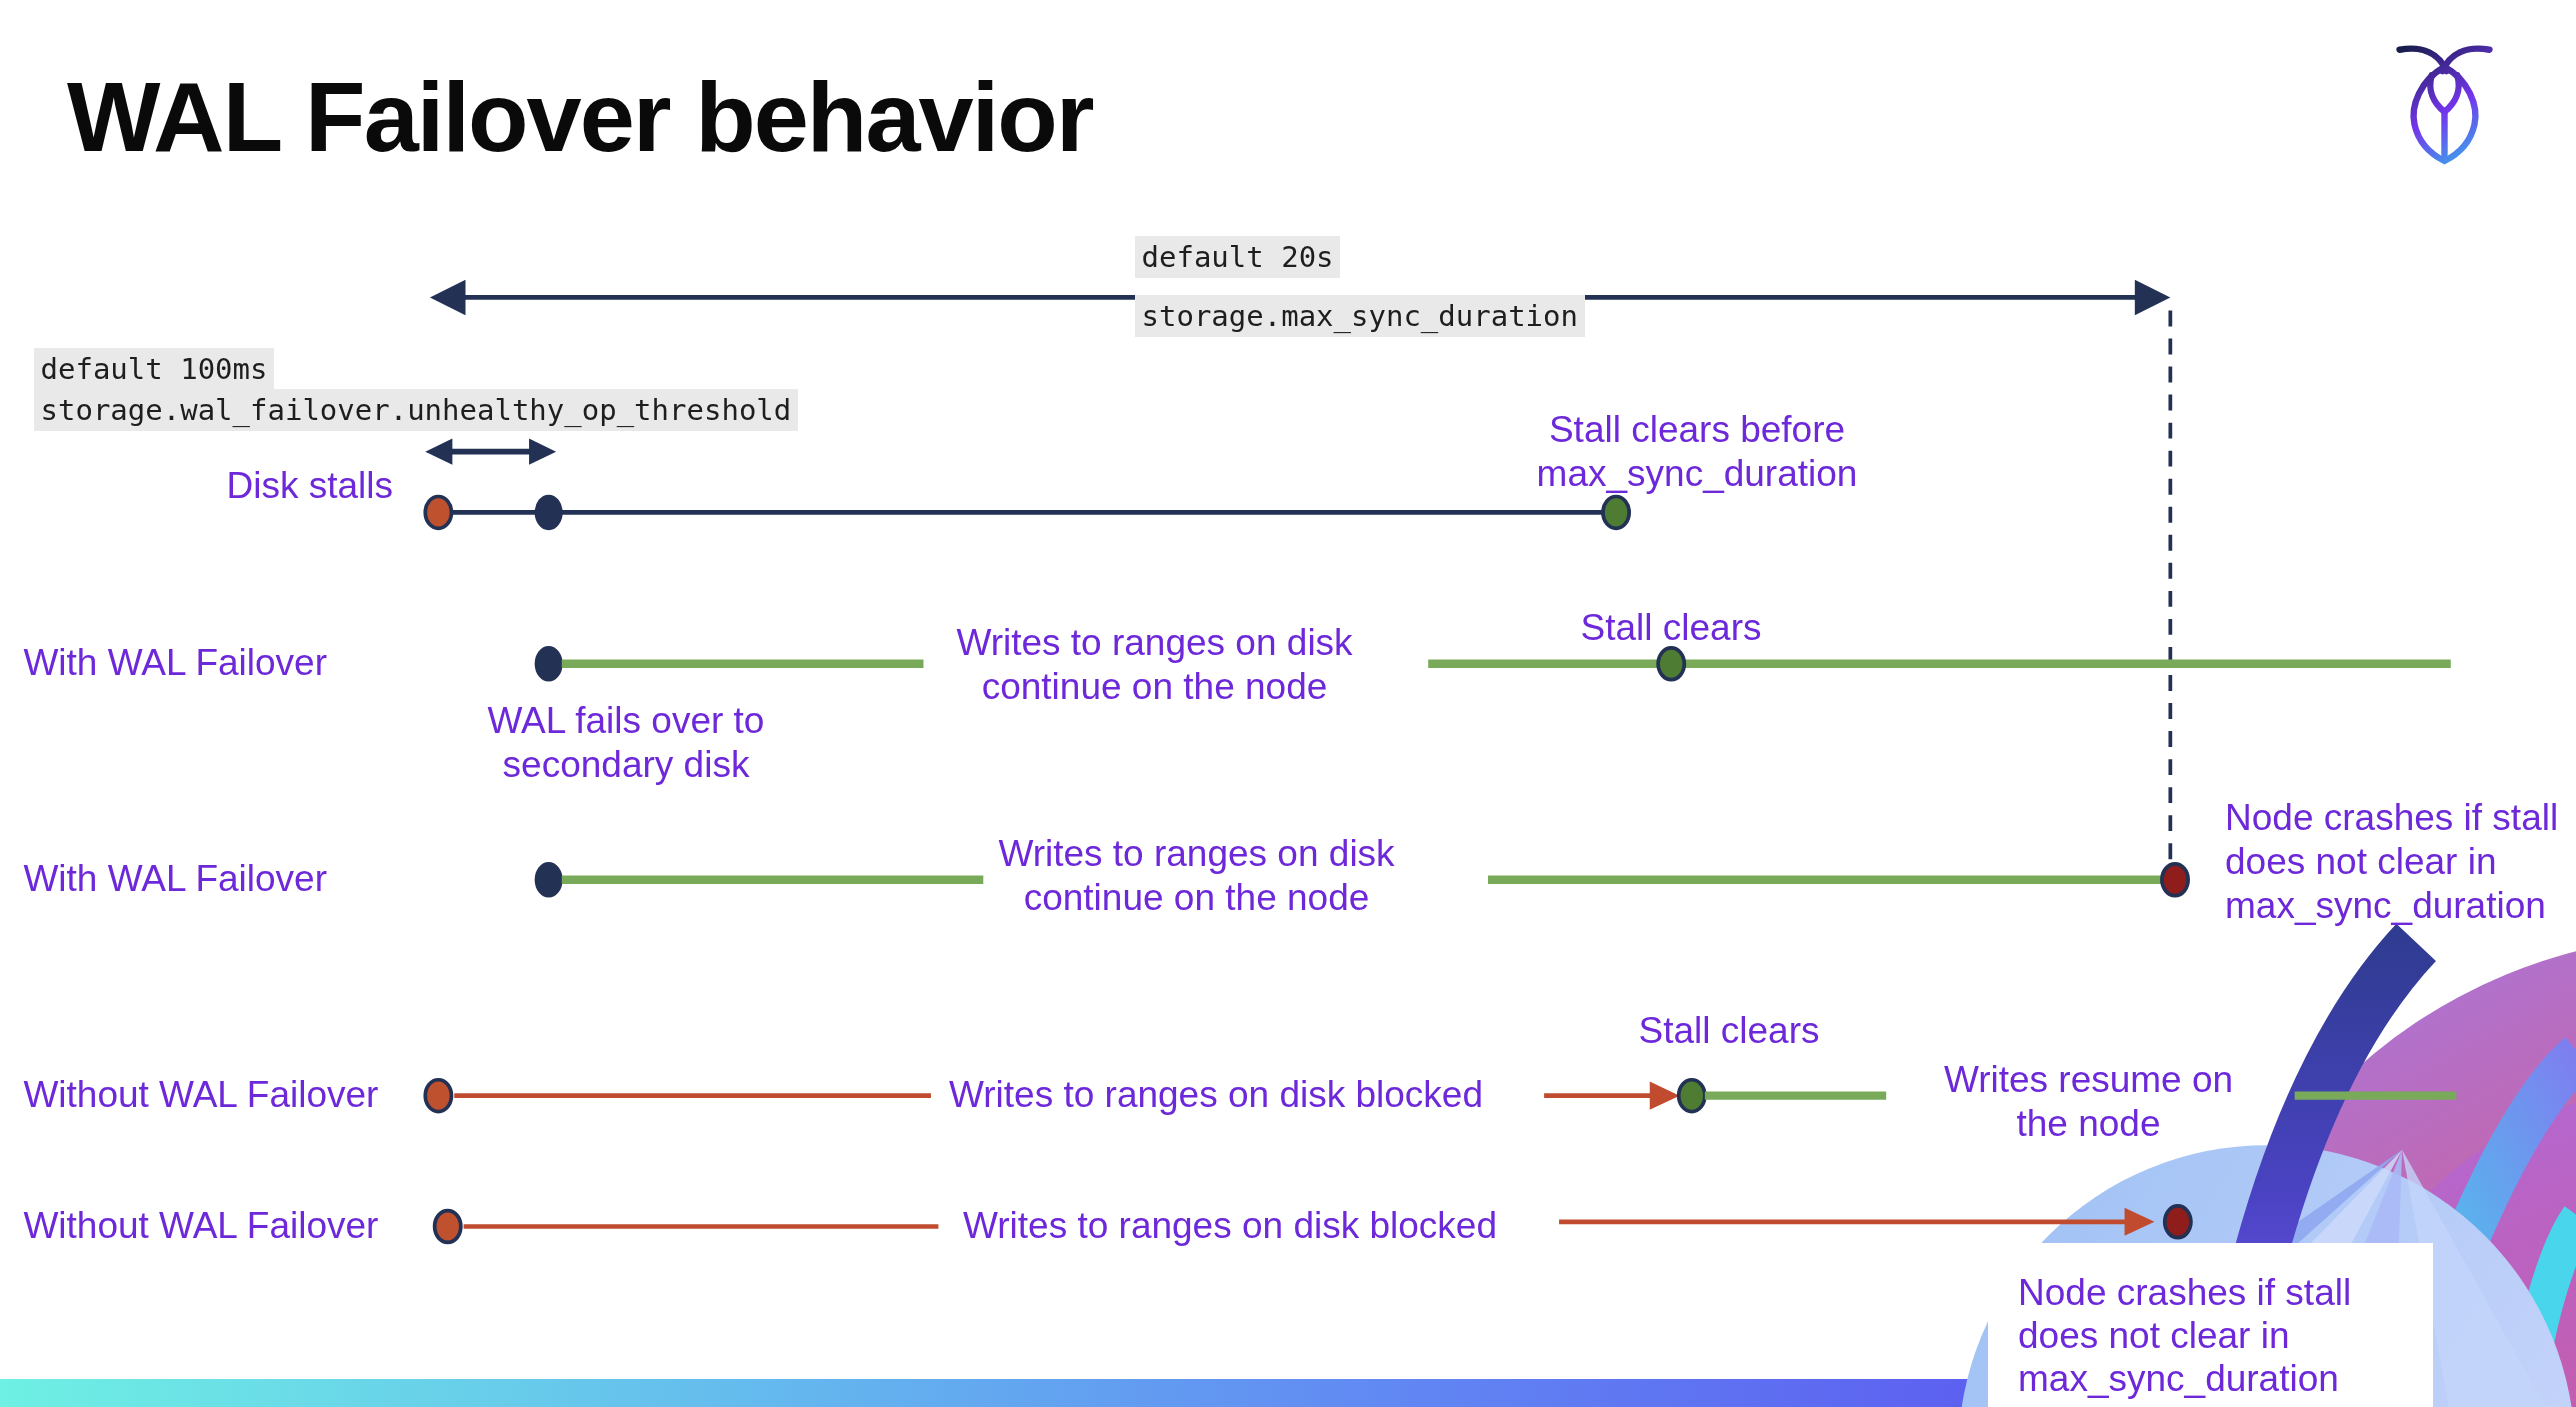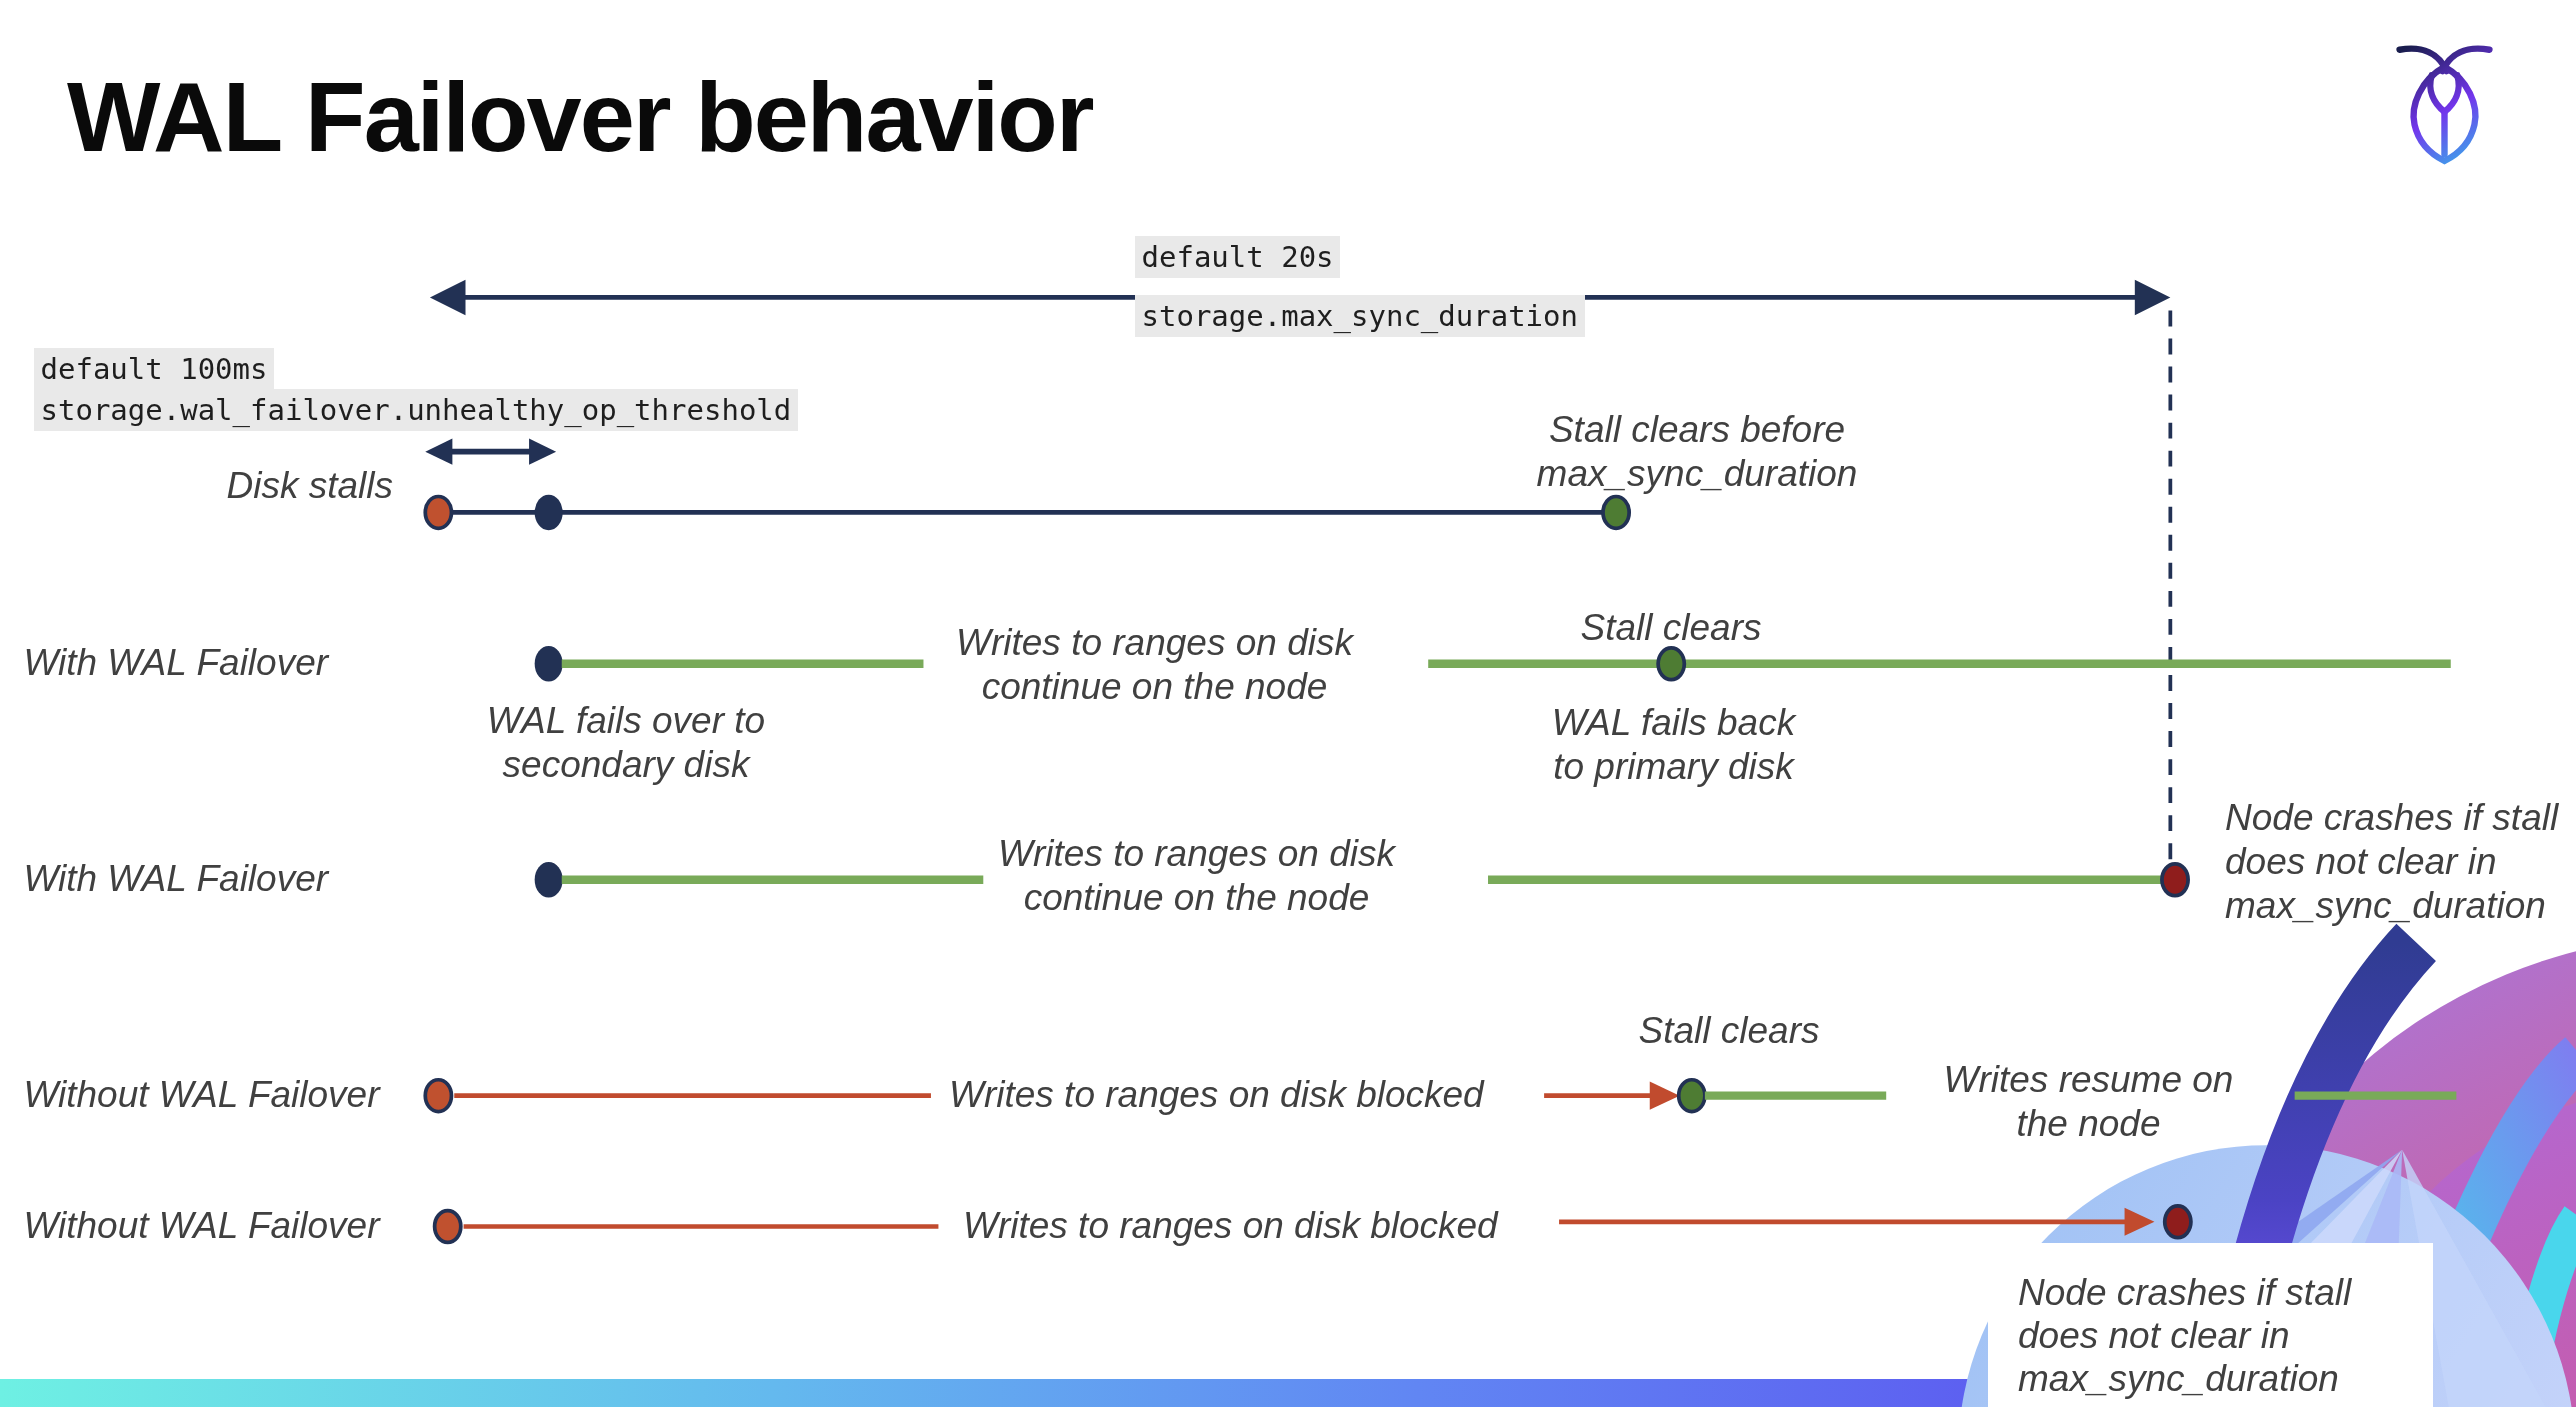--- a/index.html
+++ b/index.html
@@ -1,21 +1,21 @@
 <!DOCTYPE html>
 <html style="font-size:15px"><head>
 <meta charset="utf-8">
 <style>
   html,body{margin:0;padding:0;background:#ffffff;}
   #slide{
     position:relative;width:2576px;height:1408px;background:#ffffff;
     overflow:hidden;font-family:"Liberation Sans","DejaVu Sans",sans-serif;color:#111;
   }
   .abs{position:absolute;}
-  .lbl{font-size:37px;line-height:44px;color:#404040;white-space:pre-line;font-style:italic;}
+  .lbl{font-size:37px;line-height:44px;color:#6d28d9;white-space:pre-line;}
   .center{text-align:center;}
   .right{text-align:right;}
   .title{
     font-size:99px;font-weight:700;letter-spacing:-1.9px;color:#0a0a0a;line-height:1.05;margin-top:20px;
   }
   .mono{
     font-family:"DejaVu Sans Mono","Liberation Mono",monospace;
     font-size:29px;line-height:36px;background:#e9e9e9;color:#1e1e1e;
     padding:2.8px 6.5px;display:inline-block;white-space:pre;
   }
@@ -156,22 +156,20 @@
     <div class="abs lbl right" style="left:150px;top:464px;width:243px;">Disk stalls</div>
     <div class="abs lbl center" style="left:1524px;top:408px;width:346px;">Stall clears before
 max_sync_duration</div>
 
     <div class="abs lbl" style="left:23.4px;top:641px;">With WAL Failover</div>
     <div class="abs lbl center" style="left:439px;top:699px;width:374px;">WAL fails over to
 secondary disk</div>
     <div class="abs lbl center" style="left:935px;top:621px;width:439px;">Writes to ranges on disk
 continue on the node</div>
     <div class="abs lbl center" style="left:1540px;top:606px;width:262px;">Stall clears</div>
-    <div class="abs lbl center" style="left:1496px;top:701px;width:355px;">WAL fails  back
-to primary disk</div>
 
     <div class="abs lbl" style="left:23.4px;top:857px;">With WAL Failover</div>
     <div class="abs lbl center" style="left:972px;top:832px;width:449px;">Writes to ranges on disk
 continue on the node</div>
     <div class="abs lbl" style="left:2225px;top:796px;width:355px;">Node crashes if stall
 does not clear in
 max_sync_duration</div>
 
     <div class="abs lbl" style="left:23.4px;top:1073px;">Without WAL Failover</div>
     <div class="abs lbl" style="left:949px;top:1073px;">Writes to ranges on disk  blocked</div>

